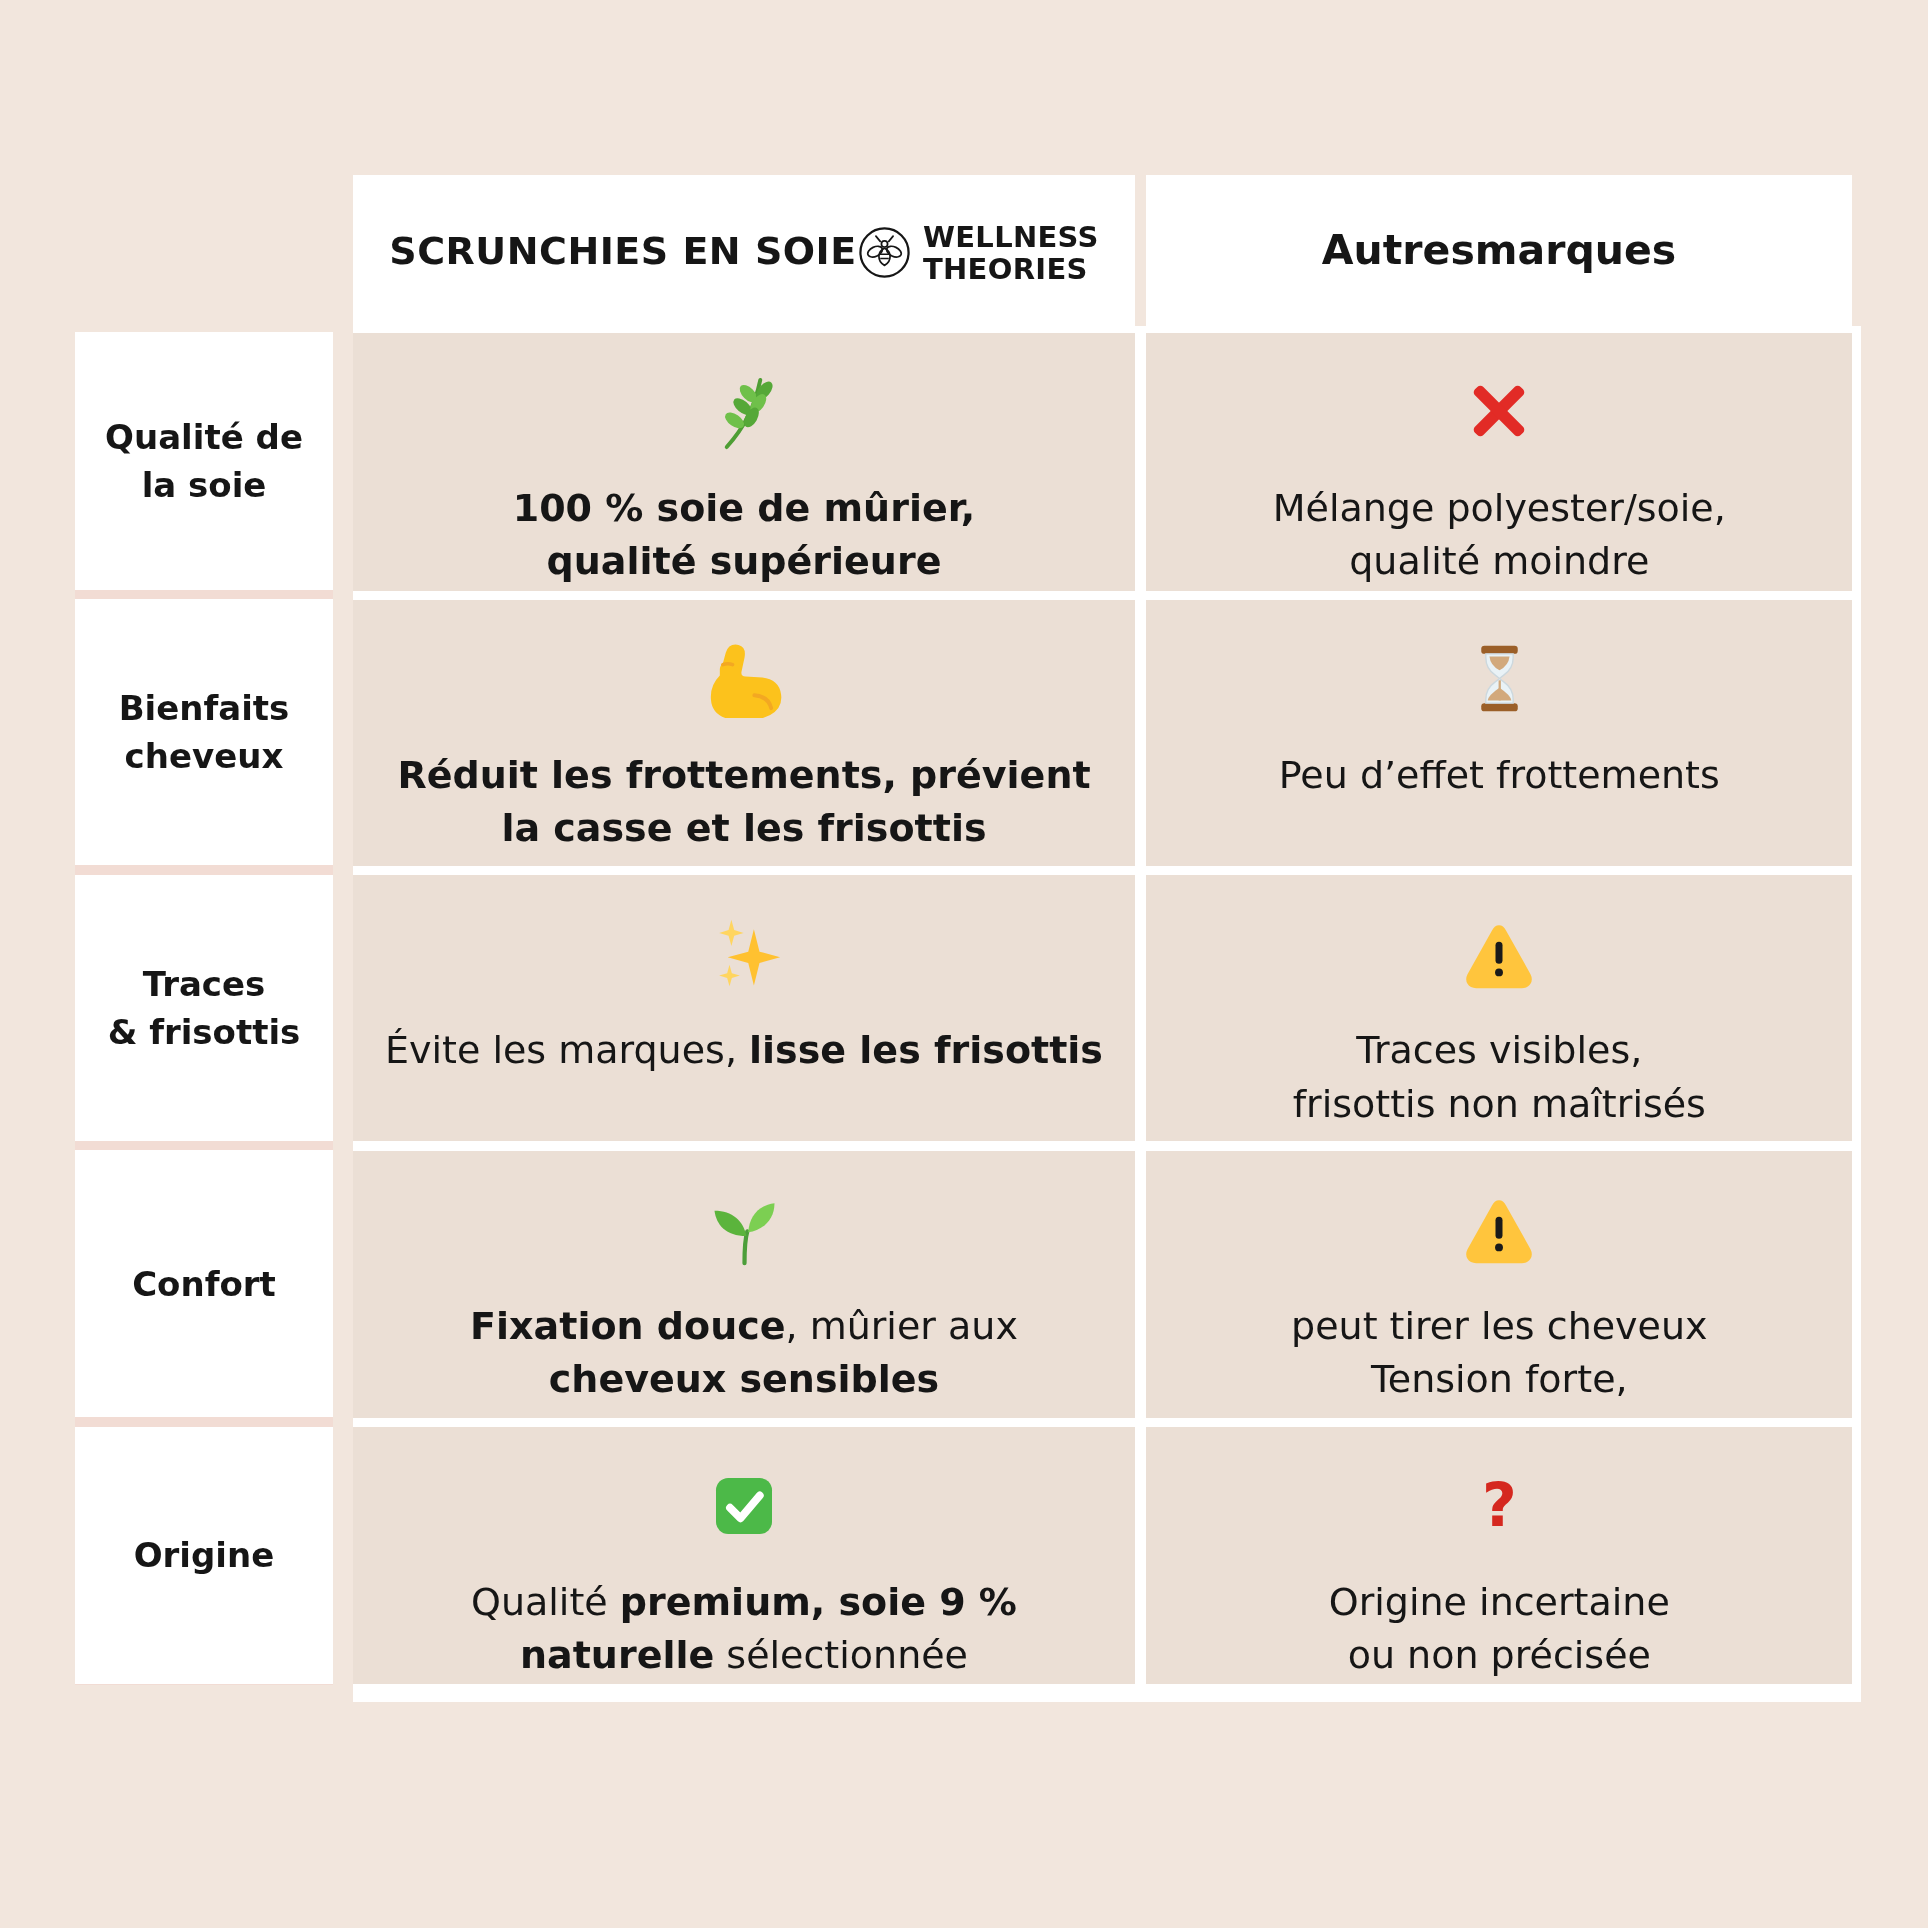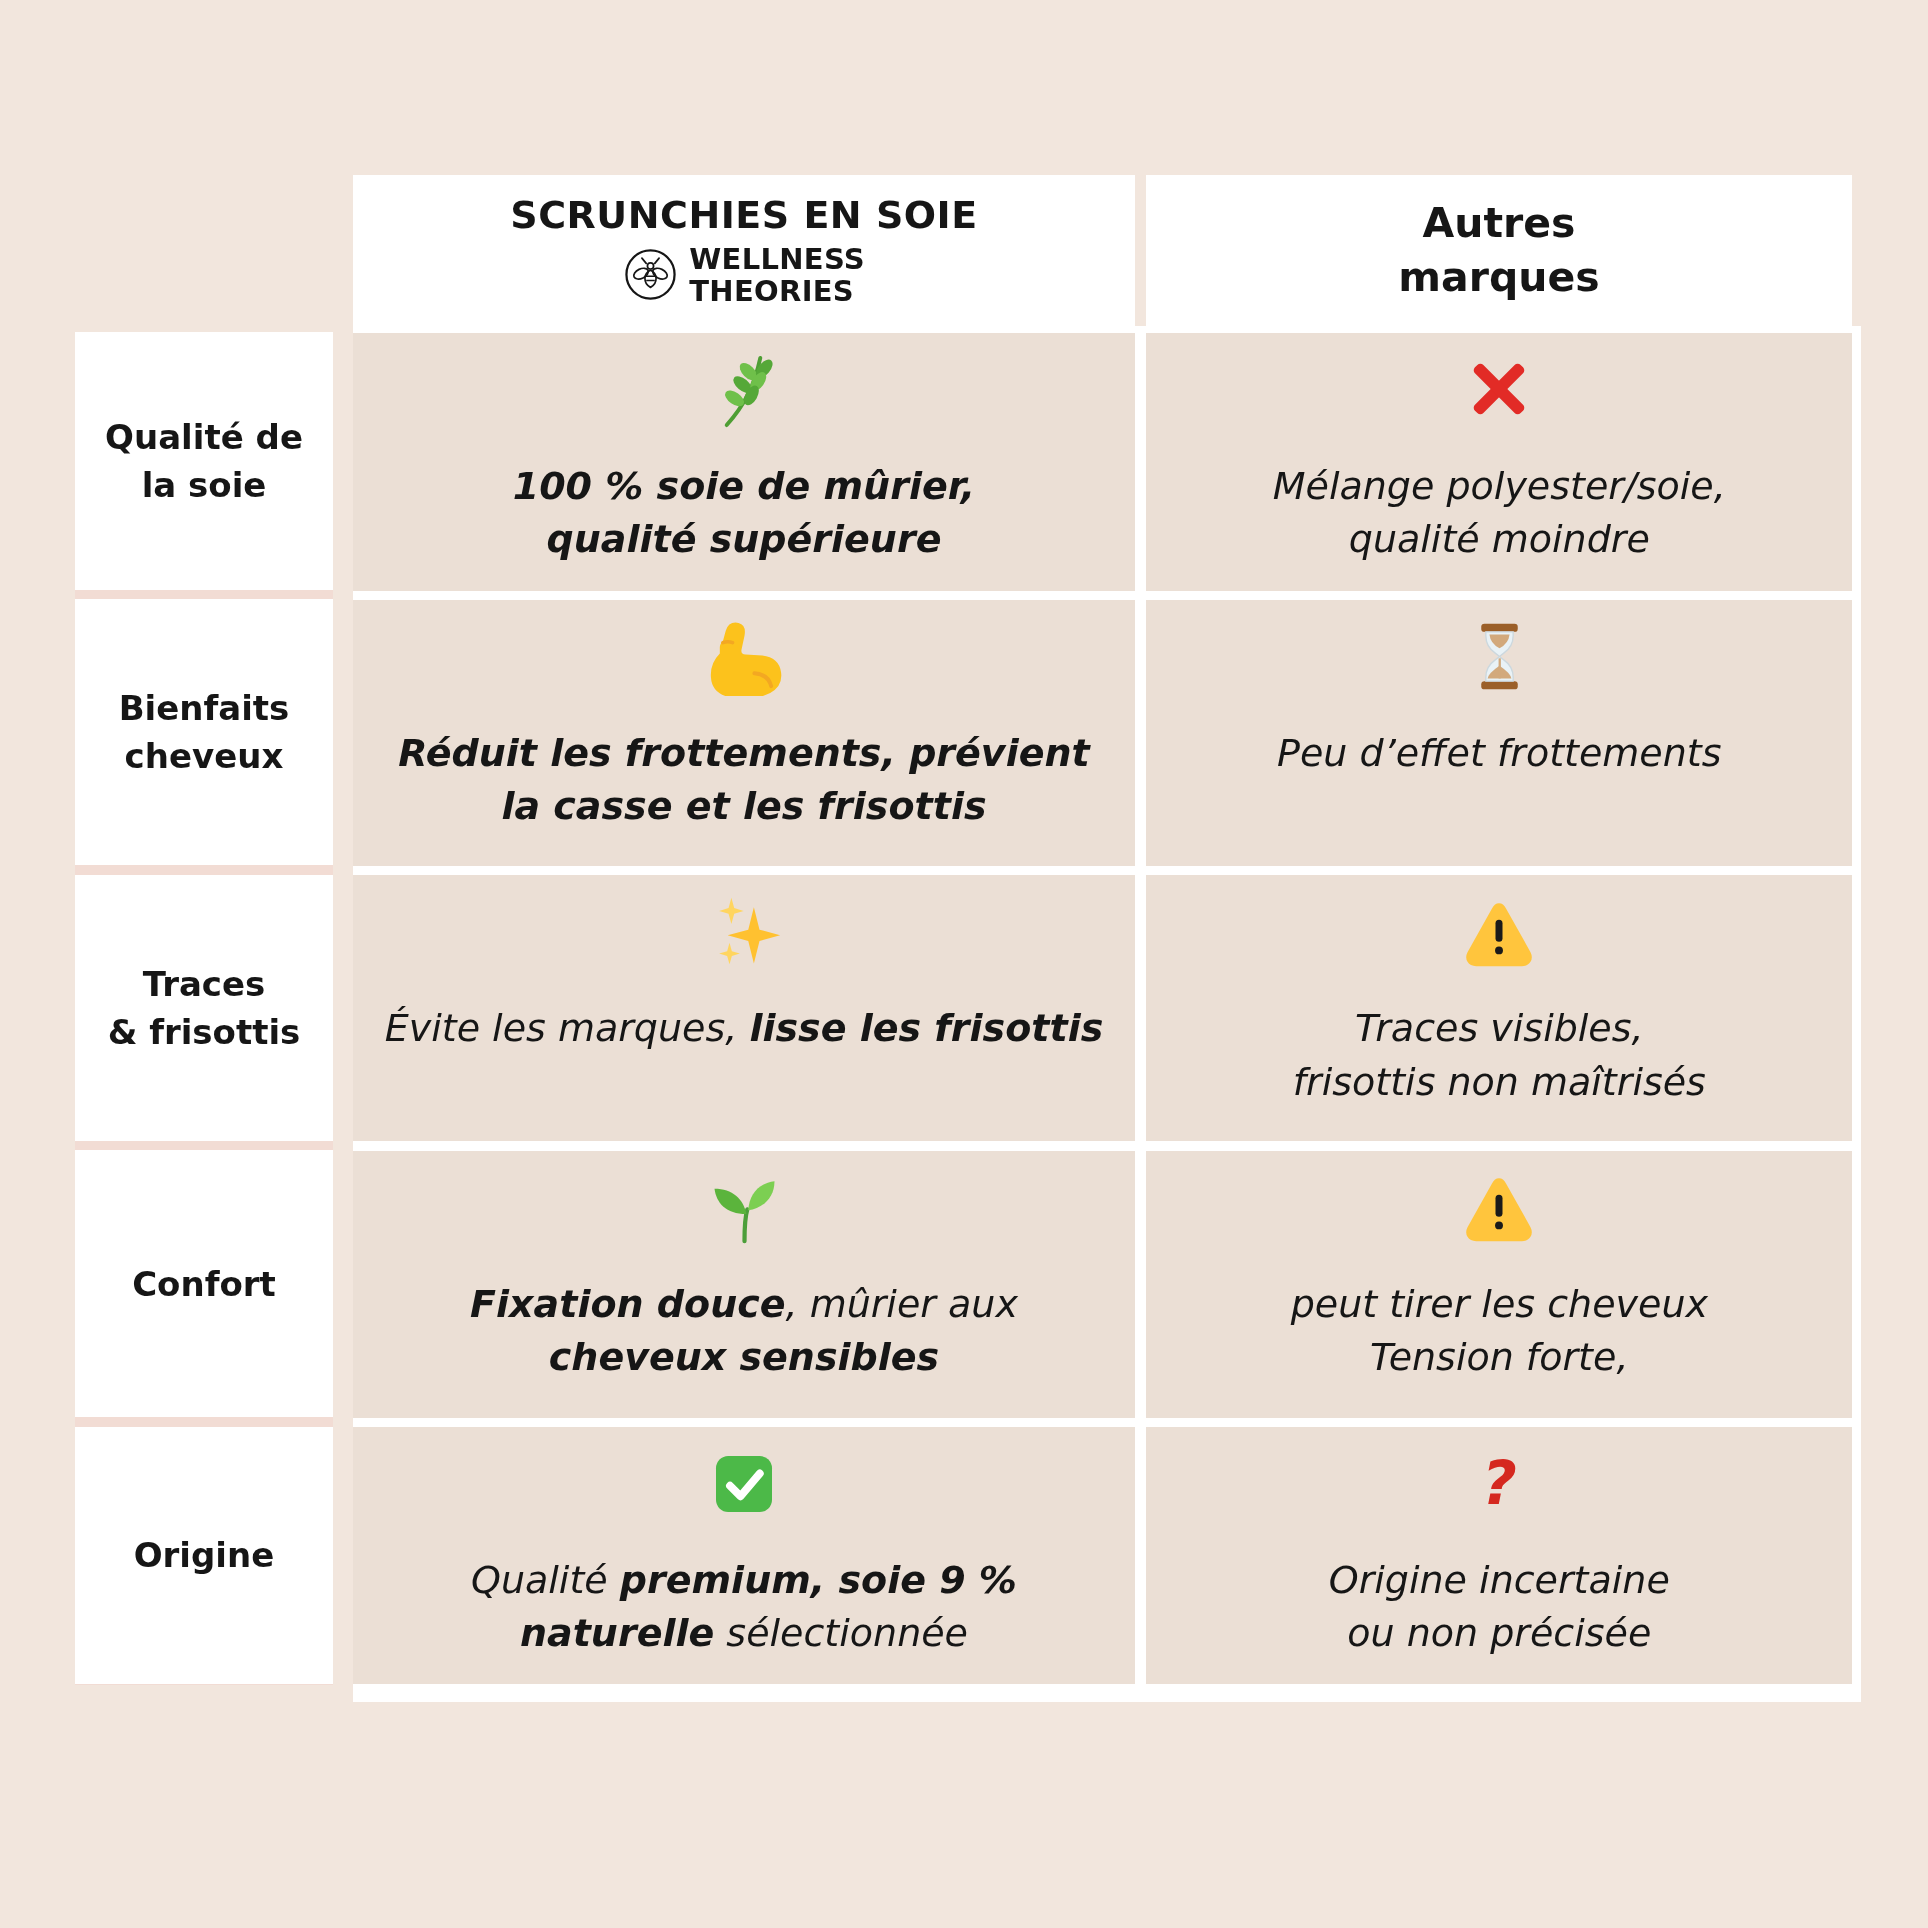--- a/index.html
+++ b/index.html
@@ -6,21 +6,21 @@
   body{
     width:1928px;height:1928px;overflow:hidden;position:relative;
     background:#f2e6dd;
     font-family:"DejaVu Sans","Liberation Sans",sans-serif;
     color:#161616;
   }
   .abs{position:absolute;}
 
   
   .hdr{
-    background:#ffffff;display:flex;flex-direction:column;
+    background:#ffffff;display:flex;flex-direction:row;
     align-items:center;justify-content:center;text-align:center;
   }
   .hdr-product{left:353px;top:175px;width:782px;height:151px;}
   .hdr-others{left:1146px;top:175px;width:706px;height:151px;}
   .hdr-title{font-weight:bold;font-size:38px;letter-spacing:0.5px;}
   .brand-row{display:flex;align-items:center;gap:11.3px;margin-top:7.5px;}
   .brand-name{font-weight:bold;font-size:29px;line-height:1.1;text-align:left;letter-spacing:0.3px;}
   .hdr-others-line{font-weight:bold;font-size:41px;line-height:1.3;}
 
   
@@ -41,21 +41,21 @@
     background:#ffffff;
     padding:6.6px 9.4px 9.4px 0;box-sizing:content-box;
     display:grid;
     grid-template-columns:782px 706px;
     grid-template-rows:258px 266px 266px 267px 257px;
     gap:9.4px 11.3px;
   }
   .cell{
     background:#ebdfd5;display:flex;flex-direction:column;
     align-items:center;justify-content:flex-start;
-    padding-top:16px;box-sizing:border-box;text-align:center;font-style:italic;
+    padding-top:38px;box-sizing:border-box;text-align:center;
   }
   .icon{height:81px;display:flex;align-items:center;justify-content:center;margin-bottom:30px;}
   .txt{font-size:38px;line-height:1.4;color:#161616;}
   .line{display:block;}
   .b{font-weight:bold;}
   .r{font-weight:normal;}
   .q-glyph{font-size:60px;font-weight:bold;color:#d5281f;line-height:81px;}
 </style>
 </head>
 <body>

